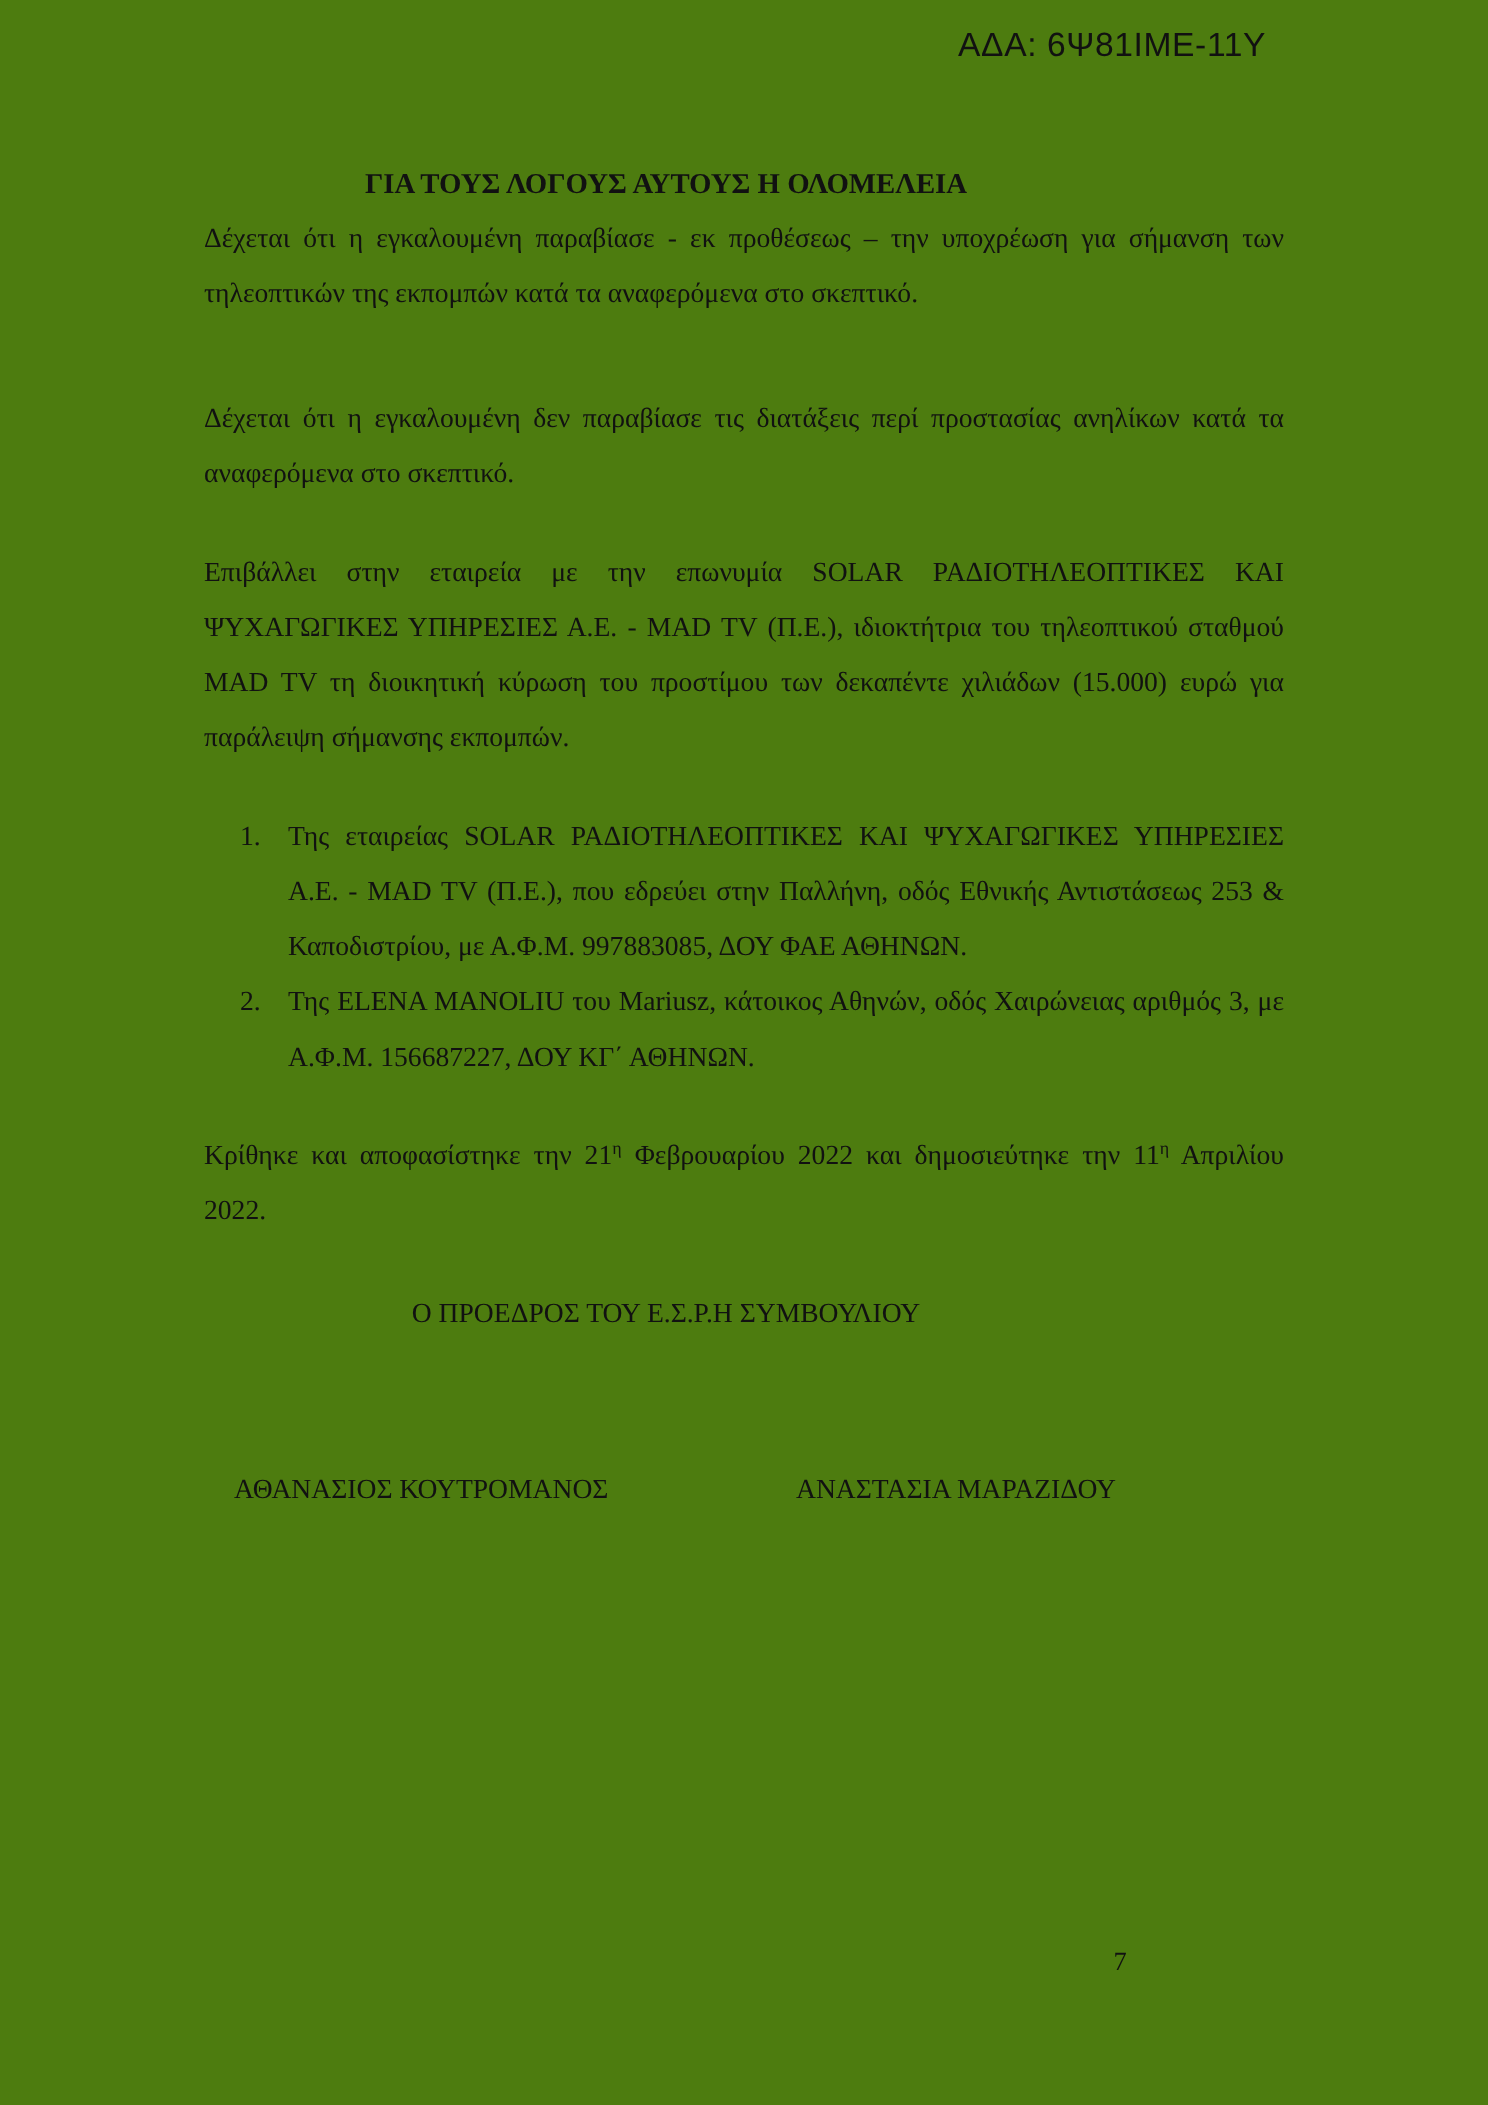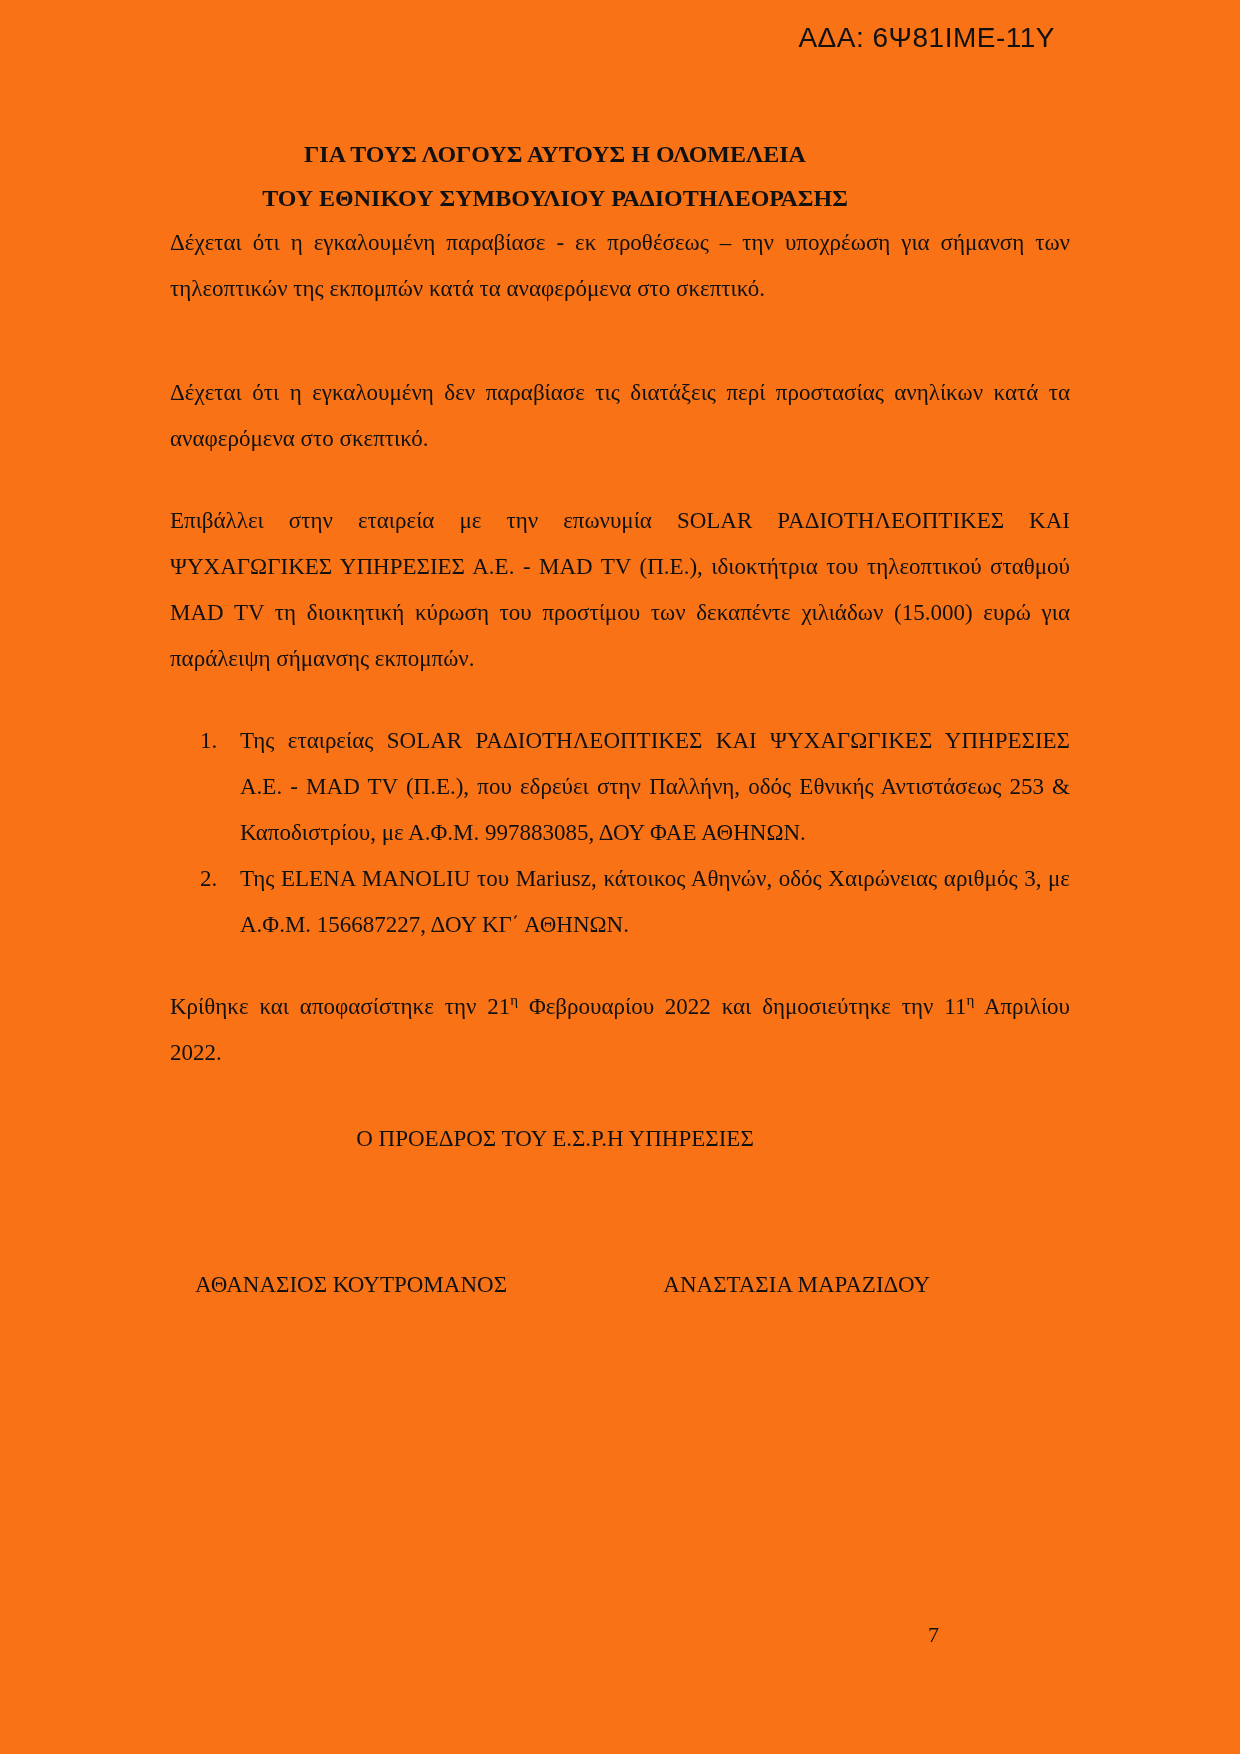--- a/index.html
+++ b/index.html
@@ -8,21 +8,21 @@
     height: 1754px;
     background: #ffffff;
     position: relative;
     font-family: "Liberation Serif", "DejaVu Serif", serif;
     color: #111111;
     overflow: hidden;
   }
   .page {
     position: absolute;
     inset: 0;
-    background: #f97316;
+    background: #4d7c0f;
     padding-left: 16px;
   }
   .ada-header {
     position: absolute;
     top: 22px;
     right: 185px;
     font-family: "Liberation Sans", "DejaVu Sans", sans-serif;
     font-size: 28px;
     letter-spacing: 0.5px;
     color: #111111;
@@ -97,21 +97,20 @@
 <body>
 
 <div class="page">
 
   <div class="ada-header">ΑΔΑ: 6Ψ81ΙΜΕ-11Υ</div>
 
   <div class="content">
 
     <div class="doc-title">
       <div>ΓΙΑ ΤΟΥΣ ΛΟΓΟΥΣ ΑΥΤΟΥΣ Η ΟΛΟΜΕΛΕΙΑ</div>
-      <div>ΤΟΥ ΕΘΝΙΚΟΥ ΣΥΜΒΟΥΛΙΟΥ ΡΑΔΙΟΤΗΛΕΟΡΑΣΗΣ</div>
     </div>
 
     <p class="para">Δέχεται ότι η εγκαλουμένη παραβίασε - εκ προθέσεως – την υποχρέωση για σήμανση των τηλεοπτικών της εκπομπών κατά τα αναφερόμενα στο σκεπτικό.</p>
 
     <p class="para first">Δέχεται ότι η εγκαλουμένη δεν παραβίασε τις διατάξεις περί προστασίας ανηλίκων κατά τα αναφερόμενα στο σκεπτικό.</p>
 
     <p class="para">Επιβάλλει στην εταιρεία με την επωνυμία SOLAR ΡΑΔΙΟΤΗΛΕΟΠΤΙΚΕΣ ΚΑΙ ΨΥΧΑΓΩΓΙΚΕΣ ΥΠΗΡΕΣΙΕΣ Α.Ε. - MAD TV (Π.Ε.), ιδιοκτήτρια του τηλεοπτικού σταθμού MAD TV τη διοικητική κύρωση του προστίμου των δεκαπέντε χιλιάδων (15.000) ευρώ για παράλειψη σήμανσης εκπομπών.</p>
 
 
     <div class="numbered-list">
@@ -122,21 +121,21 @@
       <div class="list-item">
         <span class="num">2.</span>
         <span>Της ELENA MANOLIU του Mariusz, κάτοικος Αθηνών, οδός Χαιρώνειας αριθμός 3, με Α.Φ.Μ. 156687227, ΔΟΥ ΚΓ΄ ΑΘΗΝΩΝ.</span>
       </div>
     </div>
 
     <p class="para closing"><span>Κρίθηκε και αποφασίστηκε την 21</span><sup>η</sup><span> Φεβρουαρίου 2022 και δημοσιεύτηκε την 11</span><sup>η</sup><span> Απριλίου 2022.</span></p>
 
     <div class="sig-titles">
       <span>Ο ΠΡΟΕΔΡΟΣ ΤΟΥ Ε.Σ.Ρ.</span>
-      <span>Η ΥΠΗΡΕΣΙΕΣ</span>
+      <span>Η ΣΥΜΒΟΥΛΙΟΥ</span>
     </div>
 
     <div class="sig-names">
       <span>ΑΘΑΝΑΣΙΟΣ ΚΟΥΤΡΟΜΑΝΟΣ</span>
       <span>ΑΝΑΣΤΑΣΙΑ ΜΑΡΑΖΙΔΟΥ</span>
     </div>
 
   </div>
 
   <div class="page-number">7</div>

